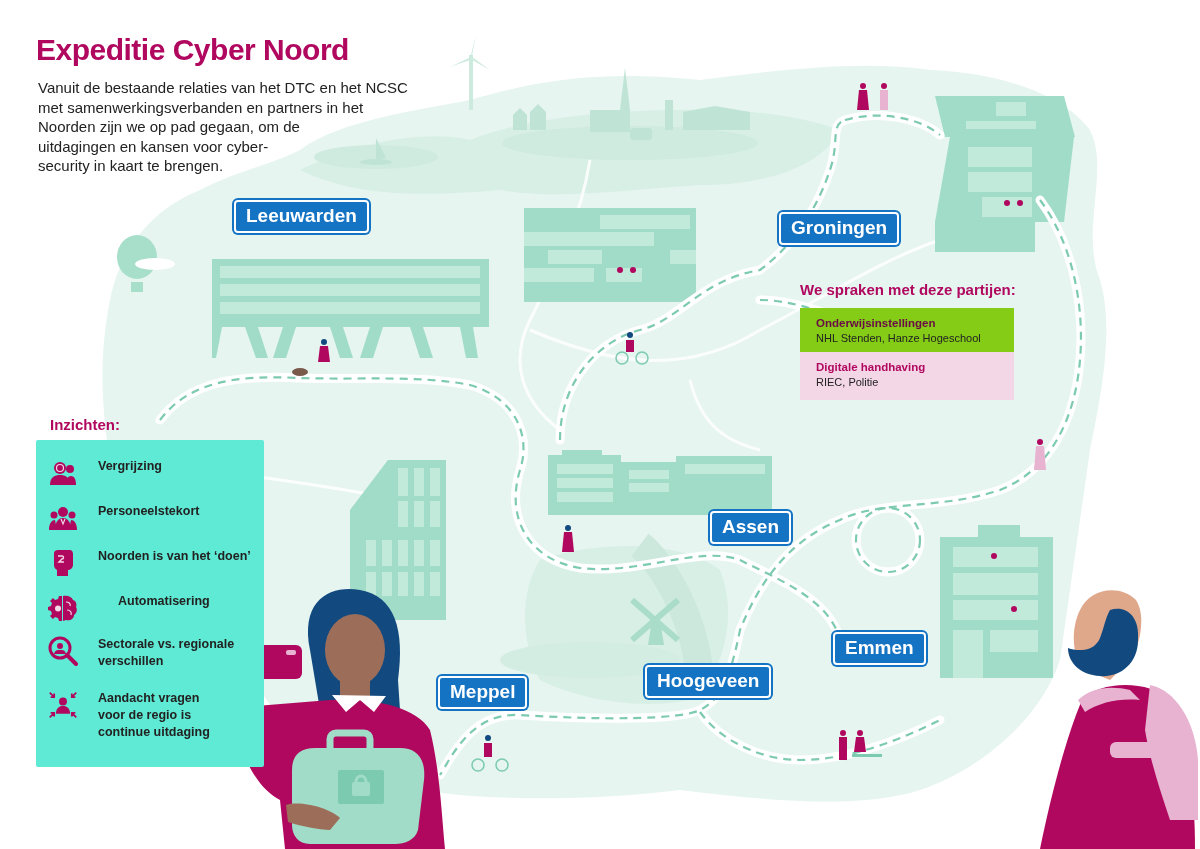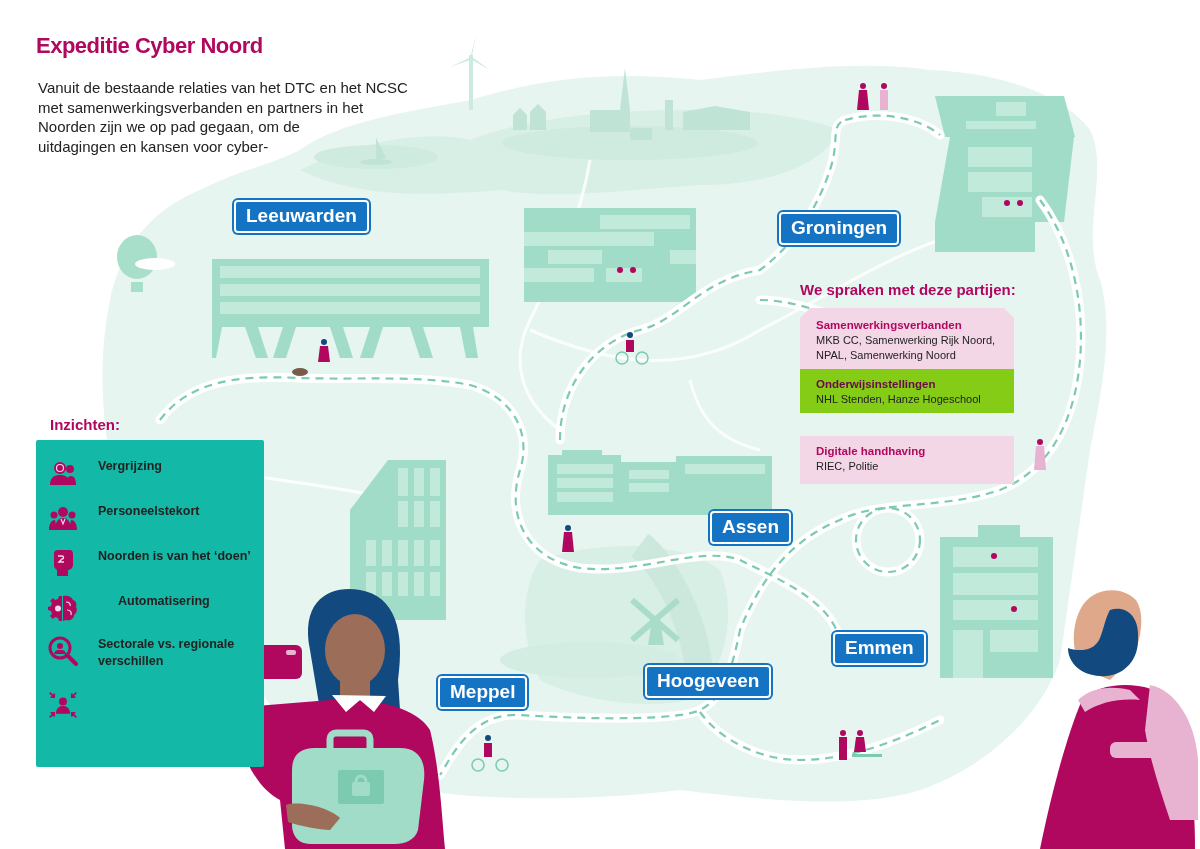--- a/index.html
+++ b/index.html
@@ -1,41 +1,41 @@
 <!DOCTYPE html>
 <html><head>
 <meta charset="utf-8">
 <style>
   * { box-sizing: border-box; margin: 0; padding: 0; }
   html, body { width: 1200px; height: 849px; overflow: hidden; background: #ffffff; }
   body { position: relative; font-family: "Liberation Sans", "DejaVu Sans", sans-serif; color: #1e1e1e; }
 
   .map-layer { position: absolute; left: 0; top: 0; width: 1200px; height: 849px; }
 
-  .title { position: absolute; left: 36px; top: 33px; font-size: 22px; font-weight: bold; color: #b1085f; letter-spacing: -0.5px; }
+  .title { position: absolute; left: 36px; top: 33px; font-size: 30px; font-weight: bold; color: #b1085f; letter-spacing: -0.5px; }
   .intro { position: absolute; left: 38px; top: 78px; width: 330px; font-size: 15px; line-height: 19.5px; color: #222; }
   .intro span { display: block; white-space: nowrap; }
 
   .city-sign {
     position: absolute; background: #1473c3; color: #fff; font-weight: bold; font-size: 19px;
     padding: 3px 10px 4px; border-radius: 4px; border: 2px solid #fff; box-shadow: 0 0 0 2px #1473c3;
     white-space: nowrap; line-height: 22px;
   }
 
   .parties-title { position: absolute; left: 800px; top: 281px; font-size: 15px; font-weight: bold; color: #b1085f; }
   .parties-box { position: absolute; left: 800px; top: 308px; width: 214px; }
   .party-sec { padding: 8px 14px 6px 16px; font-size: 11px; line-height: 15px; color: #222; }
   .party-sec .ph { font-weight: bold; color: #b1085f; font-size: 11.5px; }
   .party-sec.s1 { background: #f4d7e7; clip-path: polygon(0 10px, 10px 0, calc(100% - 10px) 0, 100% 10px, 100% 100%, 0 100%); padding-top: 10px; }
   .party-sec.s2 { background: #84cc16; }
   .party-sec.s2 .ph { color: #6a0a47; }
-  .party-sec.s3 { background: #f4d7e7; padding-bottom: 10px; margin-top: 23px; }
+  .party-sec.s3 { background: #f4d7e7; padding-bottom: 10px; }
 
   .insights-title { position: absolute; left: 50px; top: 416px; font-size: 15px; font-weight: bold; color: #b1085f; }
-  .insights-box { position: absolute; left: 36px; top: 440px; width: 228px; height: 327px; background: #14b8a6; border-radius: 2px; }
+  .insights-box { position: absolute; left: 36px; top: 440px; width: 228px; height: 327px; background: #5eead4; border-radius: 2px; }
   .insight { position: absolute; left: 12px; display: flex; align-items: flex-start; }
   .insight .ic { width: 30px; height: 30px; flex: 0 0 30px; margin-right: 20px; display: flex; align-items: center; justify-content: center; }
   .insight .lbl { font-size: 12.5px; font-weight: bold; color: #222; line-height: 17px; }
   .insight .lbl span { display: block; }
 </style>
 </head>
 <body>
 
 <svg class="map-layer" viewBox="0 0 1200 849" xmlns="http://www.w3.org/2000/svg">
 
@@ -248,36 +248,32 @@
     <rect x="1110" y="742" width="50" height="16" rx="6" fill="#e7b3d1"></rect>
   </g>
 </svg>
 
 <h1 class="title">Expeditie Cyber Noord</h1>
 <p class="intro">
   <span>Vanuit de bestaande relaties van het DTC en het NCSC</span>
   <span>met samenwerkingsverbanden en partners in het</span>
   <span>Noorden zijn we op pad gegaan, om de</span>
   <span>uitdagingen en kansen voor cyber-</span>
+  <span>security in kaart te brengen.</span>
 </p>
 
 <div class="city-sign" style="left:234px;top:200px;">Leeuwarden</div>
 <div class="city-sign" style="left:779px;top:212px;">Groningen</div>
 <div class="city-sign" style="left:710px;top:511px;">Assen</div>
 <div class="city-sign" style="left:833px;top:632px;">Emmen</div>
 <div class="city-sign" style="left:438px;top:676px;">Meppel</div>
 <div class="city-sign" style="left:645px;top:665px;">Hoogeveen</div>
 
 <div class="parties-title">We spraken met deze partijen:</div>
 <div class="parties-box">
-  <div class="party-sec s1">
-    <div class="ph">Samenwerkingsverbanden</div>
-    <div>MKB CC, Samenwerking Rijk Noord,</div>
-    <div>NPAL, Samenwerking Noord</div>
-  </div>
   <div class="party-sec s2">
     <div class="ph">Onderwijsinstellingen</div>
     <div>NHL Stenden, Hanze Hogeschool</div>
   </div>
   <div class="party-sec s3">
     <div class="ph">Digitale handhaving</div>
     <div>RIEC, Politie</div>
   </div>
 </div>
 
@@ -356,14 +352,19 @@
           <circle cx="17" cy="12" r="4.5" fill="#b1085f"></circle>
           <path d="M9,26 C9,19 13,17 17,17 C21,17 25,19 25,26 Z" fill="#b1085f"></path>
           <g stroke="#b1085f" stroke-width="2" fill="none">
             <path d="M2,2 L7,7 M7,3 L7,7 L3,7"></path>
             <path d="M32,2 L27,7 M27,3 L27,7 L31,7"></path>
             <path d="M2,30 L7,25 M7,29 L7,25 L3,25"></path>
             <path d="M32,30 L27,25 M27,29 L27,25 L31,25"></path>
           </g>
         </svg>
     </span>
+    <span class="lbl">
+      <span>Aandacht vragen</span>
+      <span>voor de regio is</span>
+      <span>continue uitdaging</span>
+    </span>
   </div>
 </div>
 
 </body></html>

